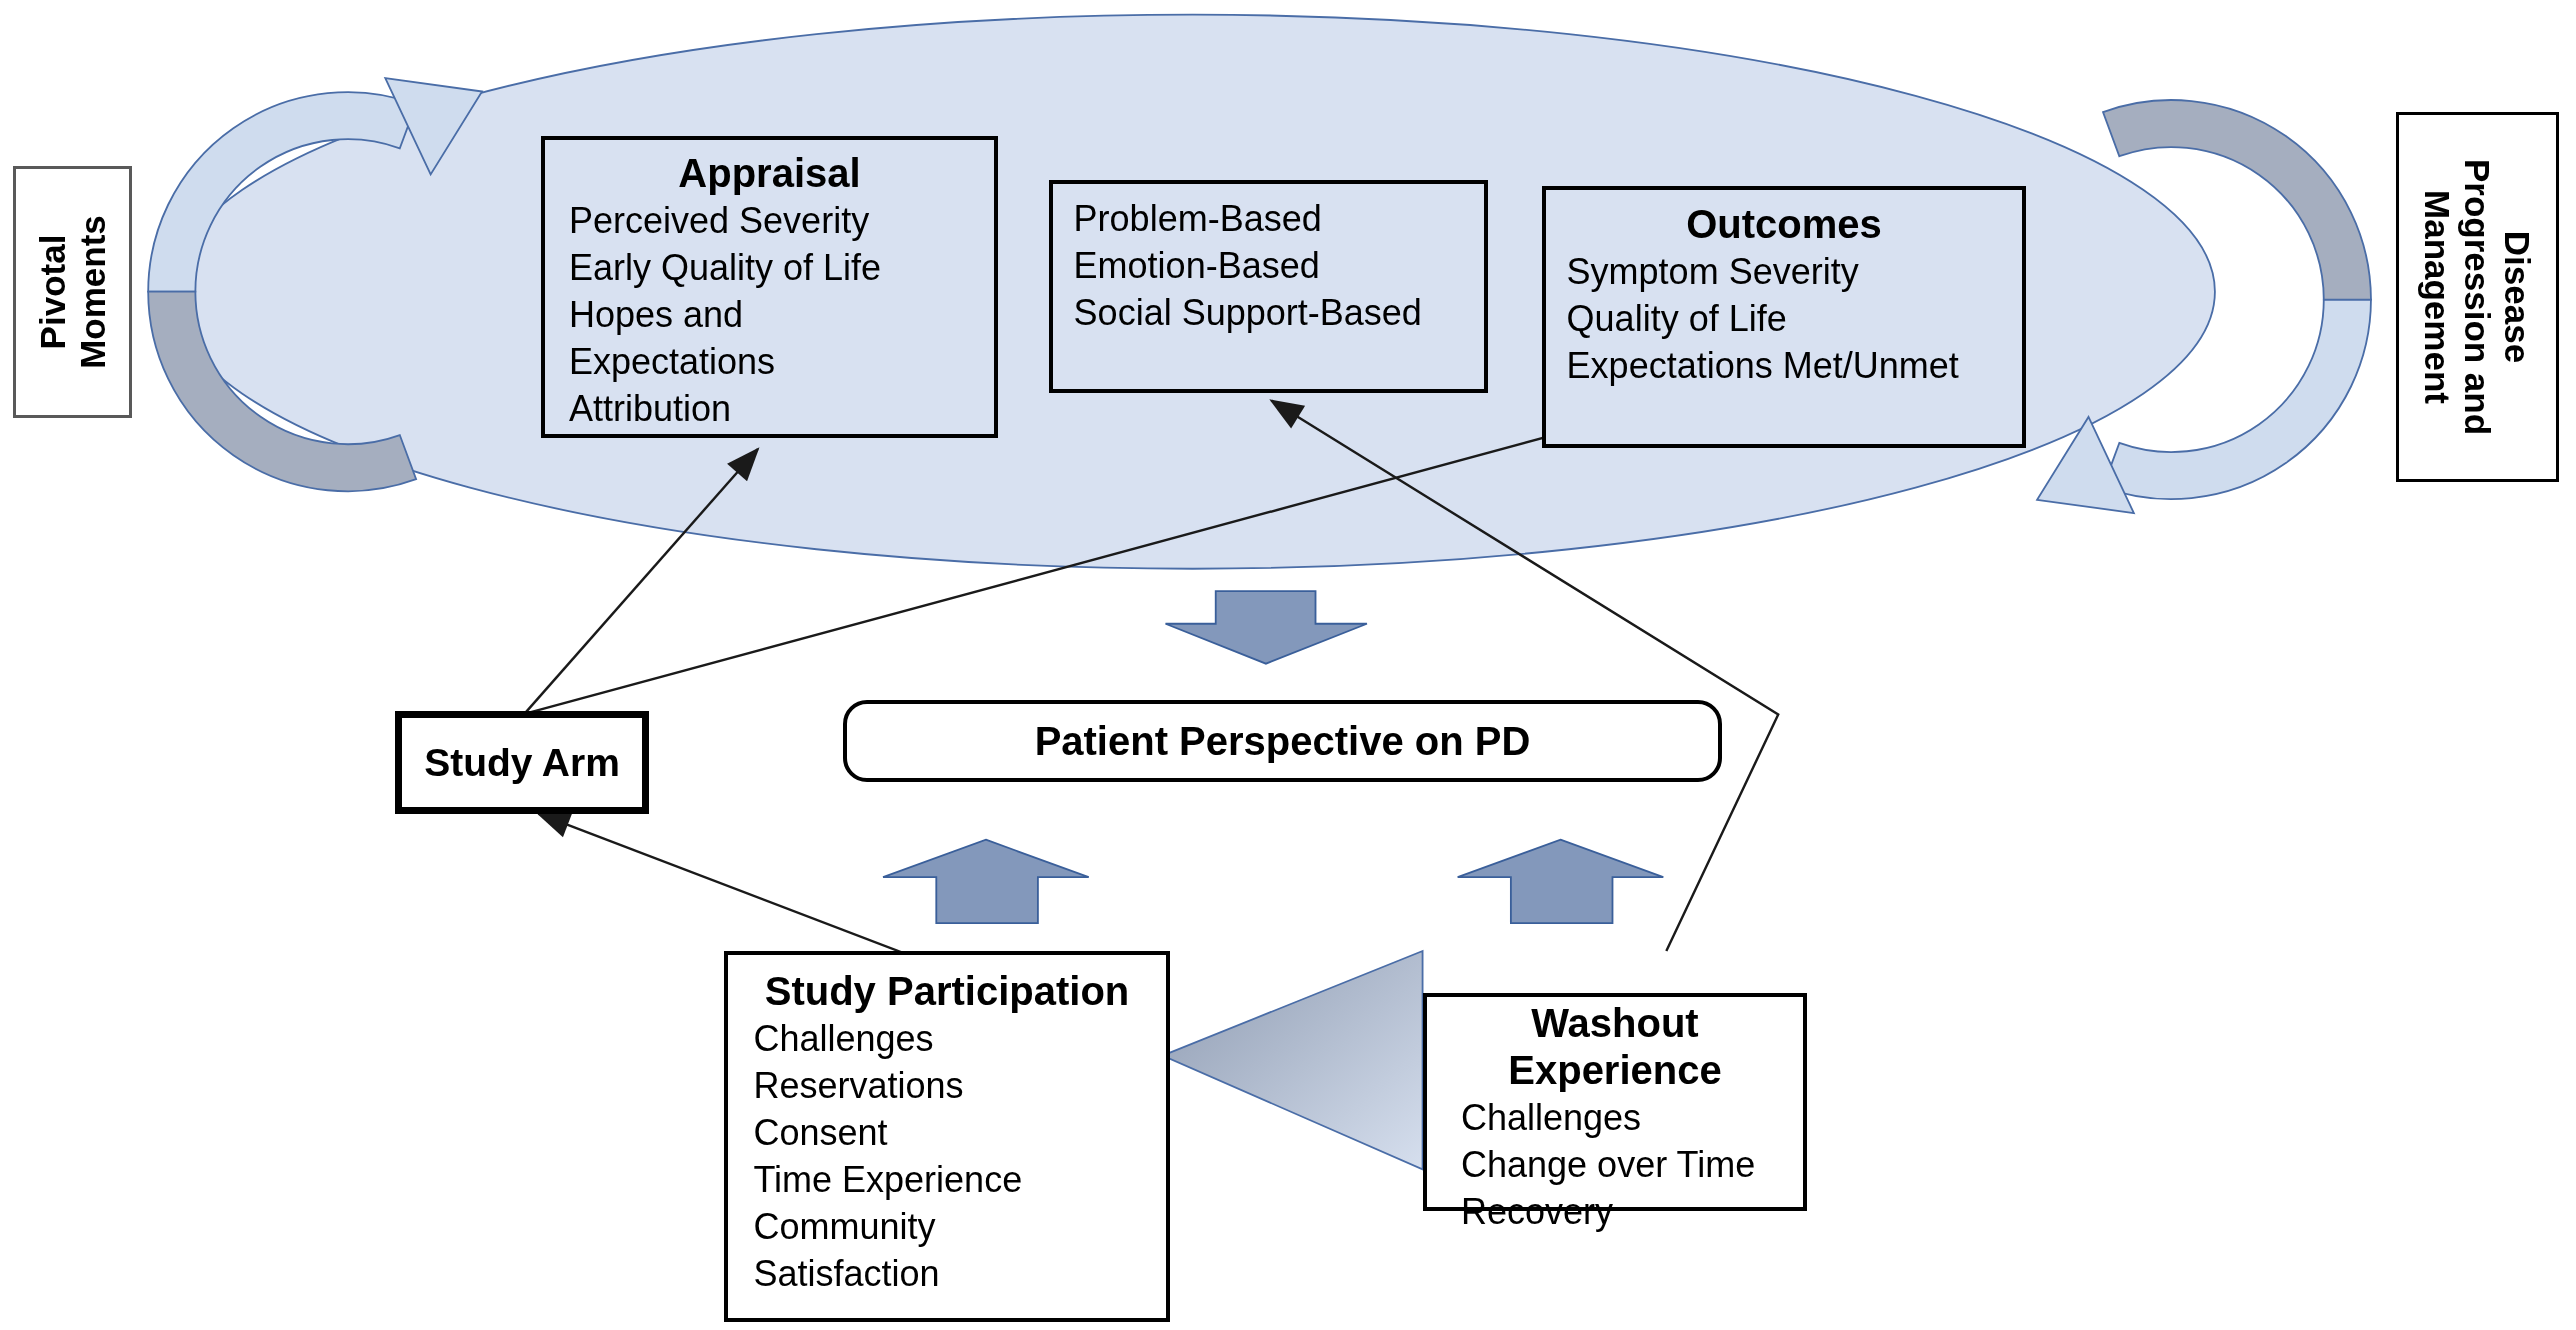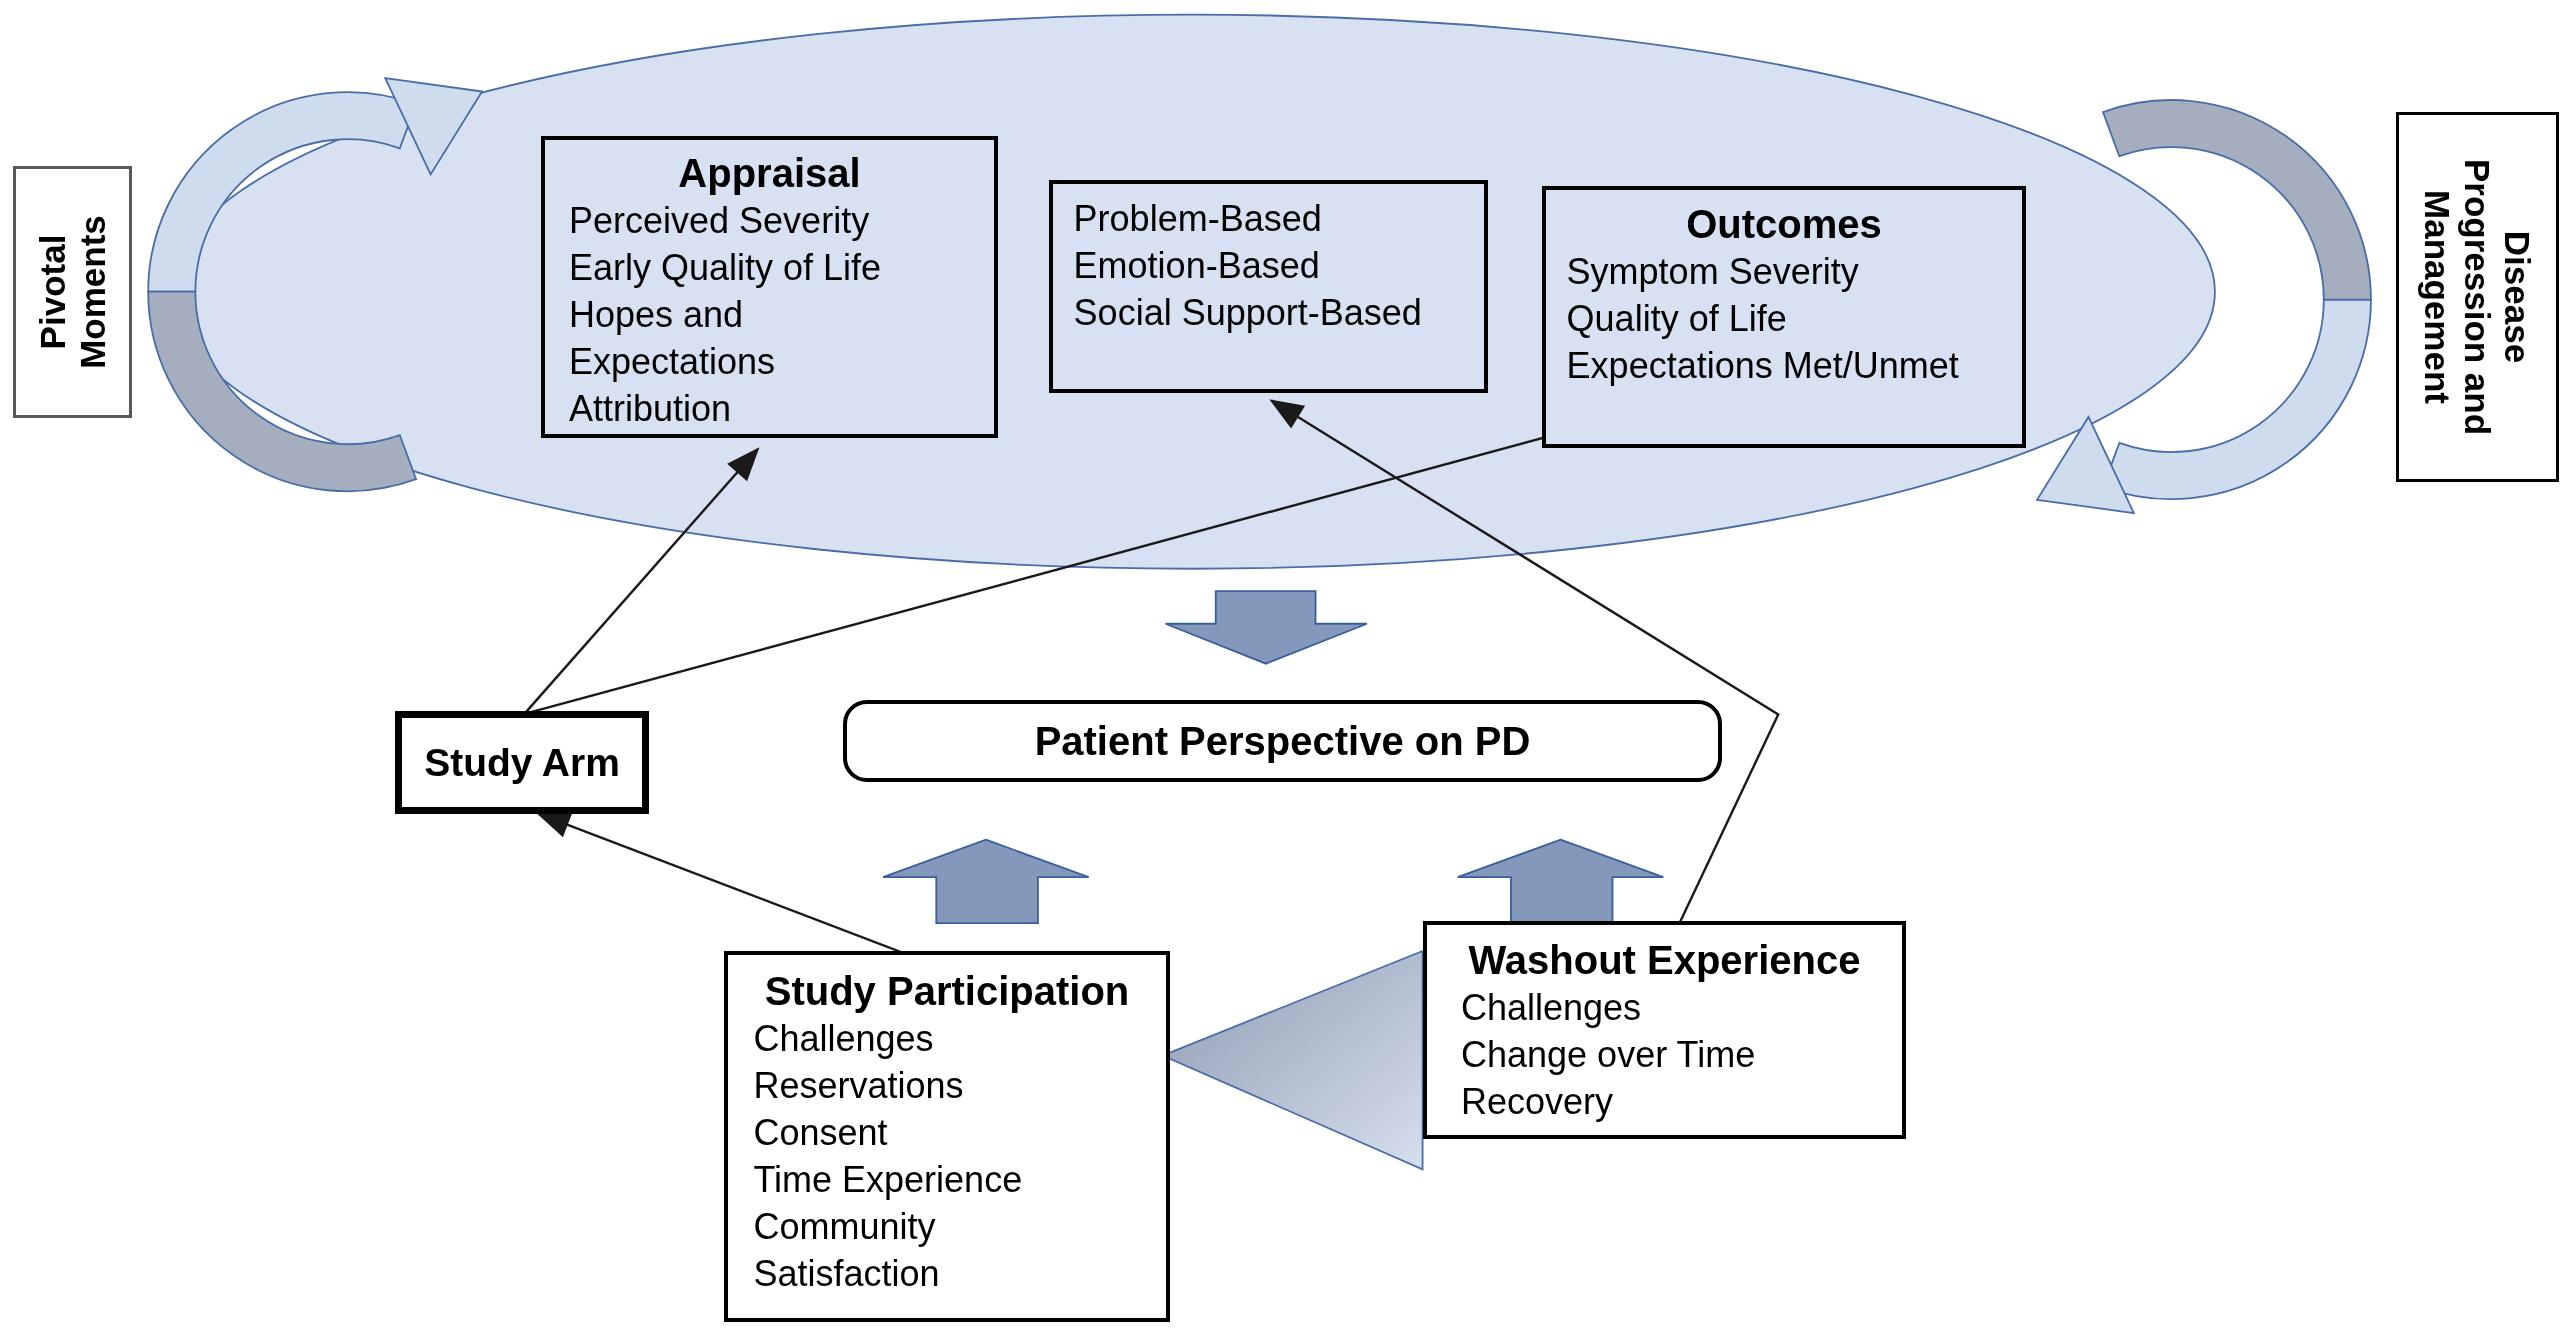--- a/index.html
+++ b/index.html
@@ -29,21 +29,21 @@
   .box .title{font-size:40px;font-weight:bold;text-align:center;line-height:47px;}
   .box .item{font-size:36px;line-height:47px;white-space:nowrap;}
   .appraisal-box{left:541px;top:136px;width:457px;height:302px;padding-top:9.7px;}
   .appraisal-box .item{padding-left:24px;}
   .coping-box{left:1049px;top:180px;width:439px;height:213px;padding-top:11px;}
   .coping-box .item{padding-left:20.6px;}
   .outcomes-box{left:1542px;top:180px;width:484px;height:262px;padding-top:11px;margin-top:6px;}
   .outcomes-box .item{padding-left:20.6px;}
   .sp-box{left:724px;top:951px;width:446px;height:371px;padding-top:13.3px;background:#fff;}
   .sp-box .item{padding-left:25.4px;}
-  .washout-box{left:1423px;top:921px;width:483px;height:218px;padding-top:12px;background:#fff;}
+  .washout-box{left:1423px;top:993px;width:384px;height:218px;padding-top:3px;background:#fff;}
   .washout-box .item{padding-left:34px;}
   .pp-box{left:843px;top:700px;width:879px;height:82px;border-radius:24px;
           display:flex;align-items:center;justify-content:center;background:#fff;}
   .pp-box .label{font-size:40px;font-weight:bold;}
   .studyarm-box{left:395px;top:711px;width:254px;height:103px;border-width:7.9px;
           display:flex;align-items:center;justify-content:center;background:#fff;}
   .studyarm-box .label{font-size:39px;font-weight:bold;}
   .side-label{position:absolute;box-sizing:border-box;background:#fff;
           display:flex;align-items:center;justify-content:center;}
   .pivotal{left:13.3px;top:166px;width:119px;height:252px;border:3.6px solid var(--pivotal_border);}

